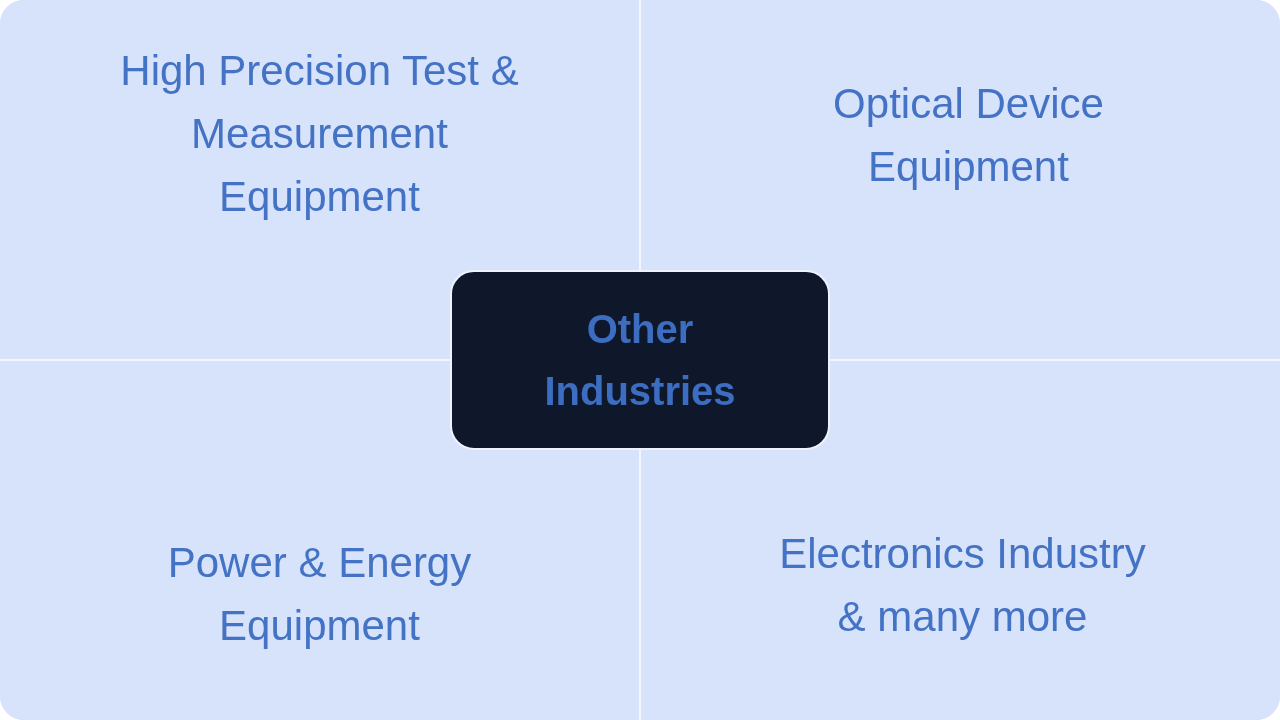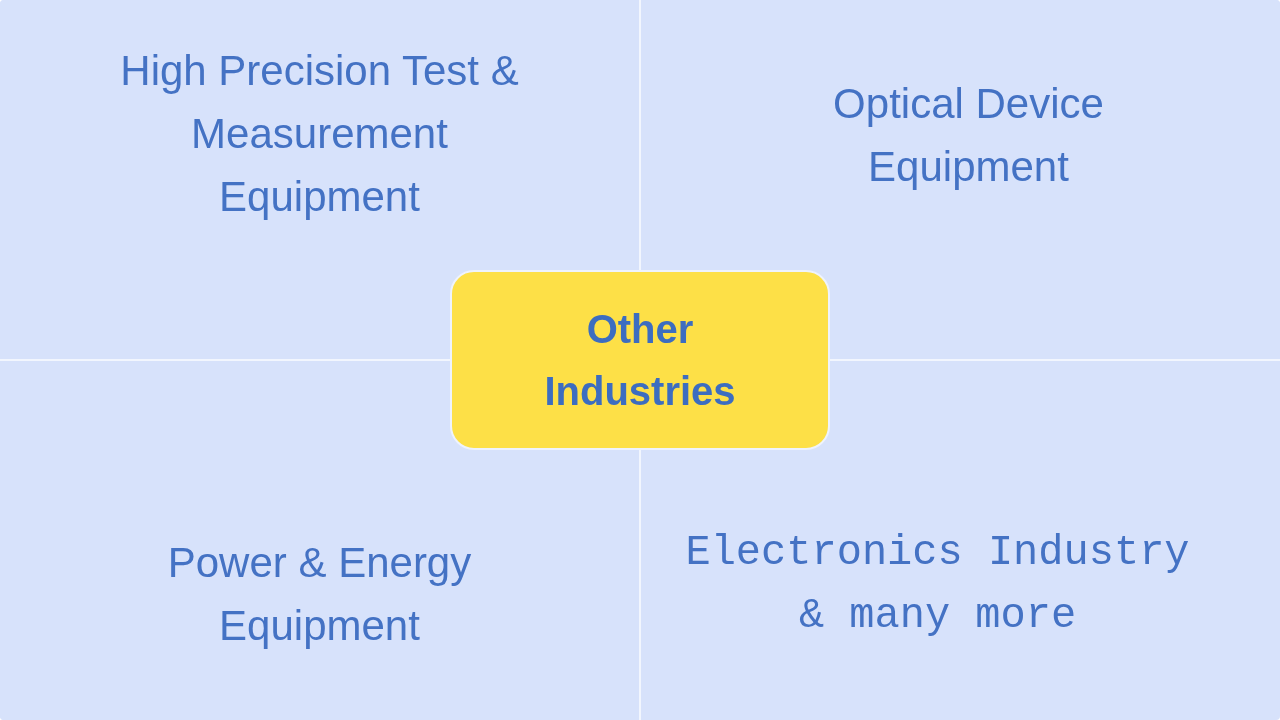--- a/index.html
+++ b/index.html
@@ -23,39 +23,39 @@
   }
 
   
   .quad-panel {
     position: absolute;
     left: 0;
     top: 0;
     width: 1280px;
     height: 720px;
     background: #d7e2fb;
-    border-radius: 4px;
+    border-radius: 24px;
     overflow: hidden;
   }
 
   
   .quadrant {
     position: absolute;
     width: 639px;
     height: 359px;
     background: #d7e2fb;
     display: flex;
     align-items: center;
     justify-content: center;
     box-sizing: border-box;
   }
   .q-tl { left: 0;   top: 0;   }
   .q-tr { left: 641px; top: 0; padding-left: 12px;   }
   .q-bl { left: 0;   top: 361px; }
-  .q-br { left: 616px; top: 361px; font-family: Liberation Mono, monospace; }
+  .q-br { left: 641px; top: 361px; }
 
   .quad-label {
     color: #4472c4;
     font-size: 42px;
     line-height: 63px;
     text-align: center;
     font-weight: 400;
     white-space: pre-line;
     letter-spacing: 0px;
     padding: 0 14px;
@@ -86,21 +86,21 @@
     background: #f2f6fe;
   }
 
   
   .center-badge {
     position: absolute;
     left: 450px;
     top: 270px;
     width: 380px;
     height: 180px;
-    background: #fde047;
+    background: #0f172a;
     border: 2px solid #eef3fd;
     border-radius: 24px;
     box-sizing: border-box;
     display: flex;
     align-items: center;
     justify-content: center;
   }
   .center-label {
     color: #3c6dc0;
     font-size: 40px;

